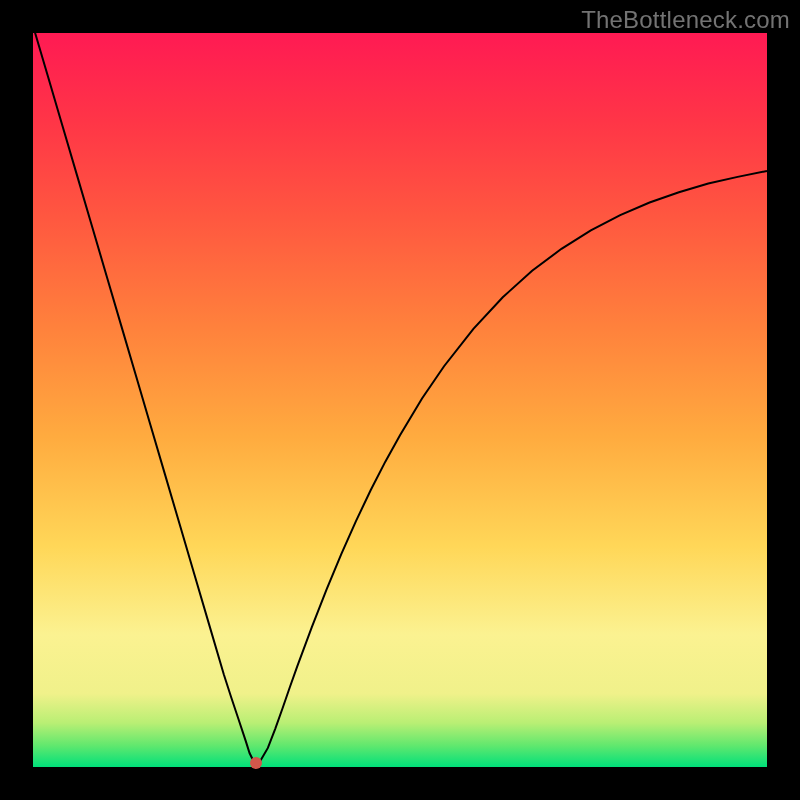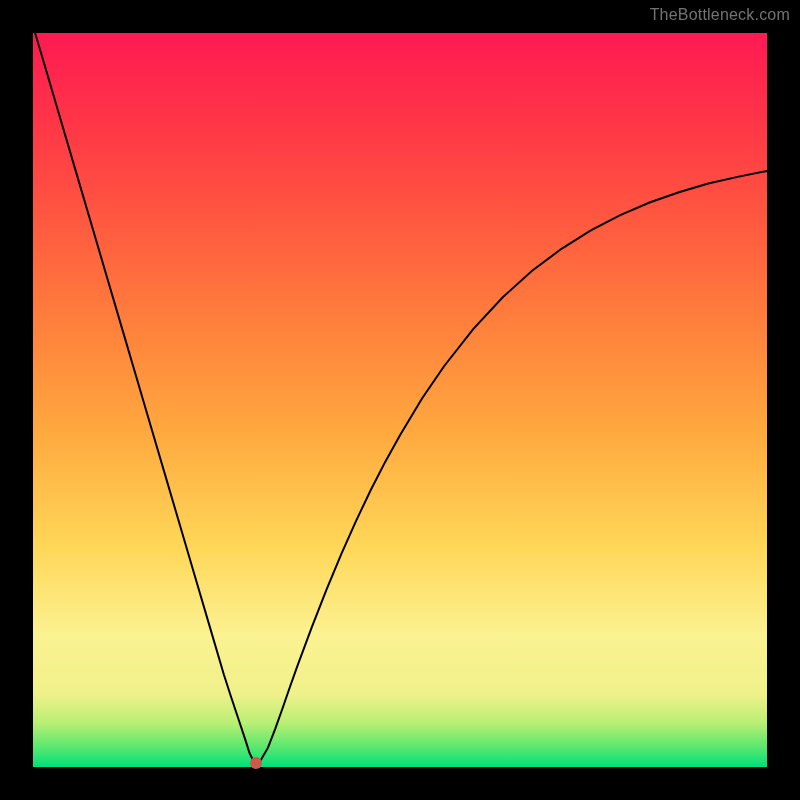--- a/index.html
+++ b/index.html
@@ -22,21 +22,21 @@
     top: 33px;
     width: 734px;
     height: 734px;
     
   }
   .watermark {
     position: absolute;
     top: 6px;
     right: 10px;
     font-family: Arial, Helvetica, sans-serif;
-    font-size: 16px;
+    font-size: 24px;
     font-weight: 500;
     color: #737373;
     letter-spacing: 0.2px;
   }
   svg.curve {
     position: absolute;
     left: 0;
     top: 0;
     width: 734px;
     height: 734px;

